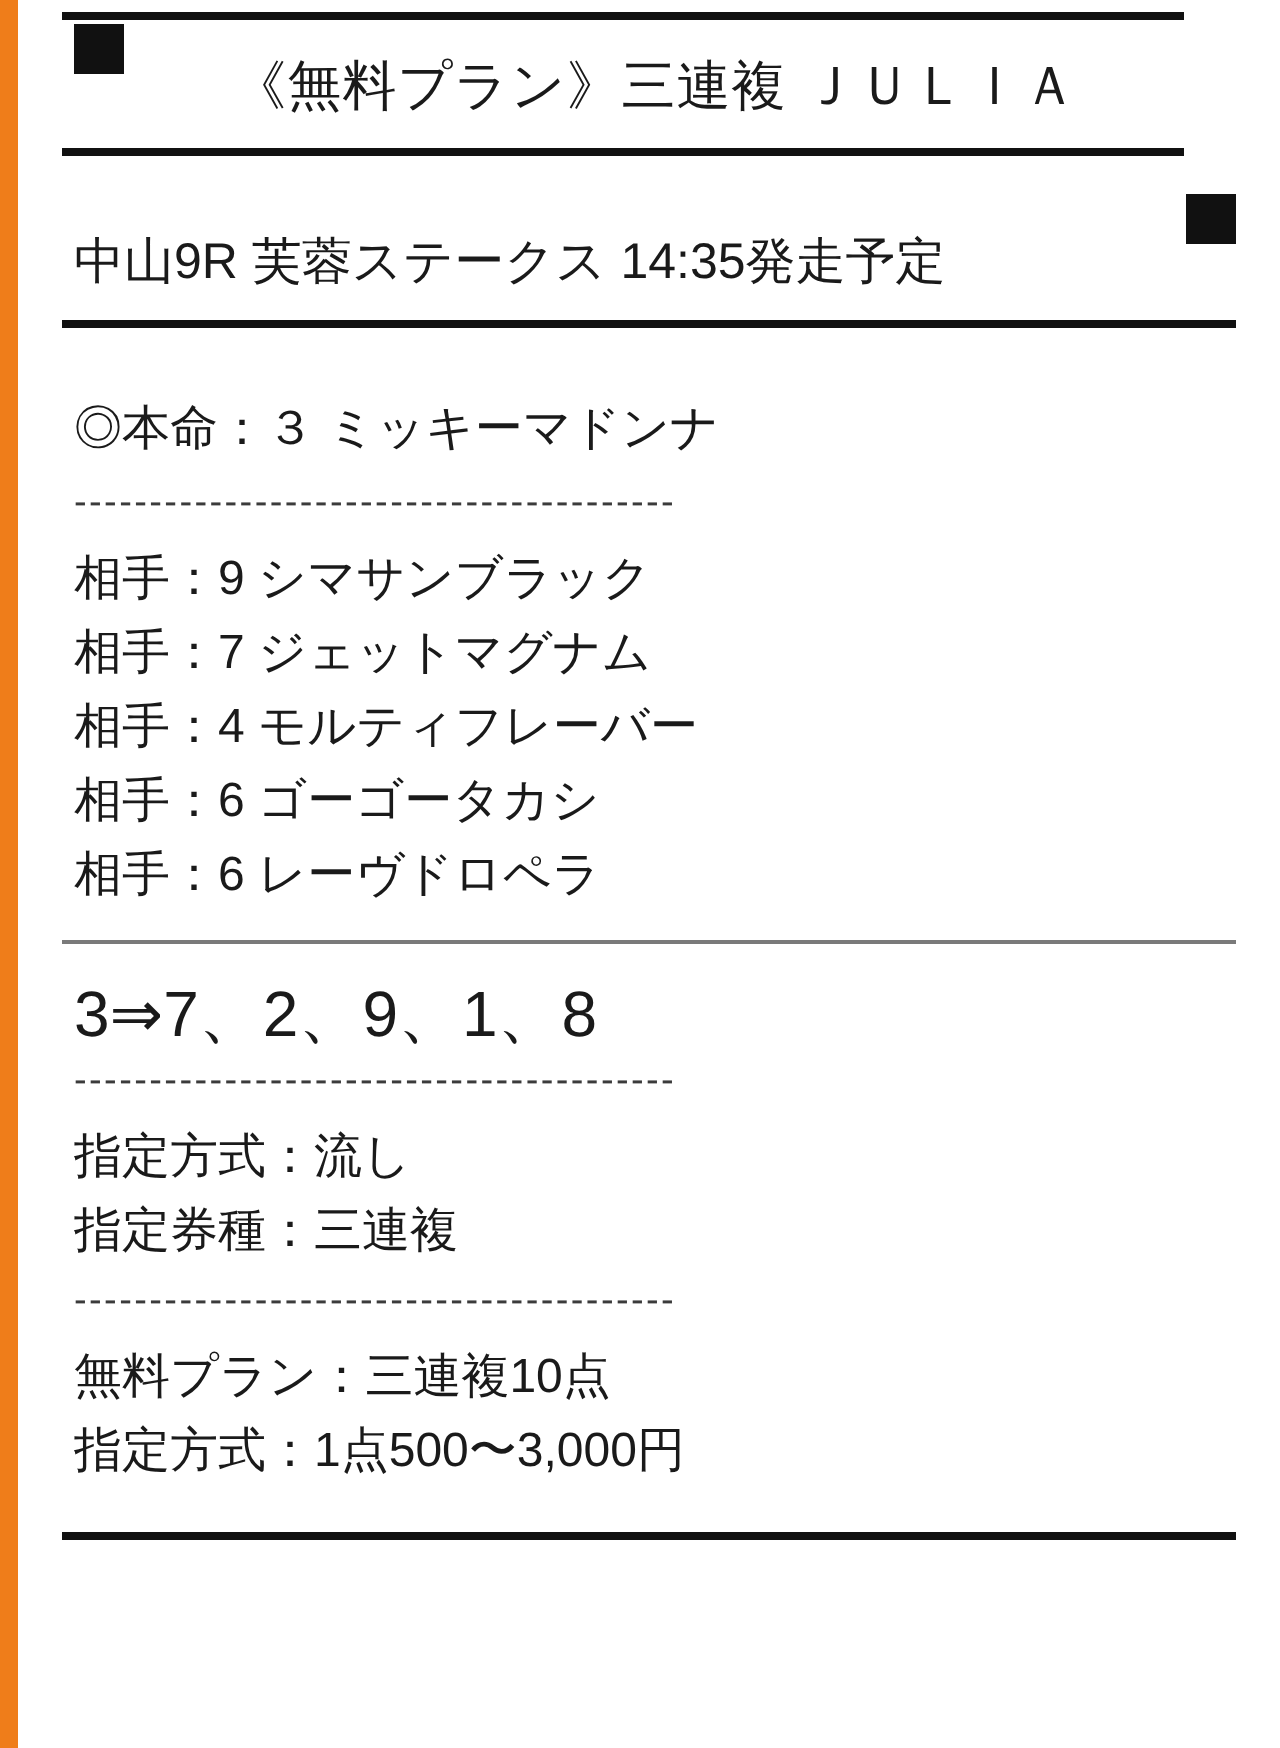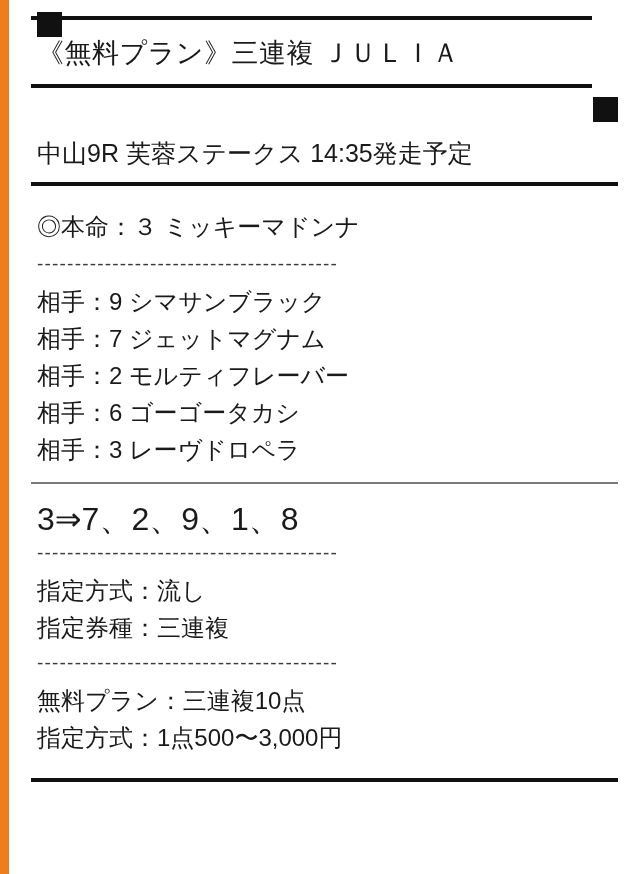--- a/index.html
+++ b/index.html
@@ -34,21 +34,22 @@
     top: 0;
     width: 631px;
     height: 874px;
     box-sizing: border-box;
     padding: 0 22px 0 22px;
   }
 
   
   .title-block {
     position: relative;
-    padding-top: 16px;
+    padding-top: 6px;
+    text-align: center;
   }
   .rule-top {
     position: relative;
     height: 4px;
     margin: 0 0 0 0;
     background: #111111;
     width: 561px;
   }
   .rule-bottom {
     position: relative;
@@ -79,39 +80,38 @@
     font-weight: 400;
     white-space: nowrap;
   }
 
   
   .race-line {
     font-size: 25px;
     line-height: 30px;
     padding: 38px 0 14px 6px;
     white-space: nowrap;
-    margin-top: 12px;
   }
   .rule-thick {
     height: 4px;
     background: #111111;
     width: 587px;
   }
 
   
   .sec {
     padding-left: 6px;
   }
   .row {
     font-size: 24px;
     line-height: 37px;
     white-space: nowrap;
   }
   .row.honmei {
-    padding-top: 22px;
+    padding-top: 32px;
     padding-bottom: 4px;
   }
   .dashed {
     font-size: 19px;
     line-height: 22px;
     color: #3b3b3b;
     letter-spacing: 1.2px;
     padding: 4px 0 8px 0;
     white-space: nowrap;
     overflow: hidden;
@@ -156,23 +156,23 @@
     </div>
 
     <div class="race-line">中山9R 芙蓉ステークス 14:35発走予定</div>
     <div class="rule-thick"></div>
 
     <div class="sec">
       <div class="row honmei">◎本命：３ ミッキーマドンナ</div>
       <div class="dashed">----------------------------------------</div>
       <div class="row">相手：9 シマサンブラック</div>
       <div class="row">相手：7 ジェットマグナム</div>
-      <div class="row">相手：2 モルティフレーバー</div>
+      <div class="row">相手：4 モルティフレーバー</div>
       <div class="row">相手：6 ゴーゴータカシ</div>
-      <div class="row">相手：3 レーヴドロペラ</div>
+      <div class="row">相手：6 レーヴドロペラ</div>
     </div>
 
     <div class="rule-thin"></div>
 
     <div class="sec">
       <div class="combo">3⇒7、2、9、1、8</div>
       <div class="dashed">----------------------------------------</div>
       <div class="row">指定方式：流し</div>
       <div class="row">指定券種：三連複</div>
       <div class="dashed pad-top-6">----------------------------------------</div>

